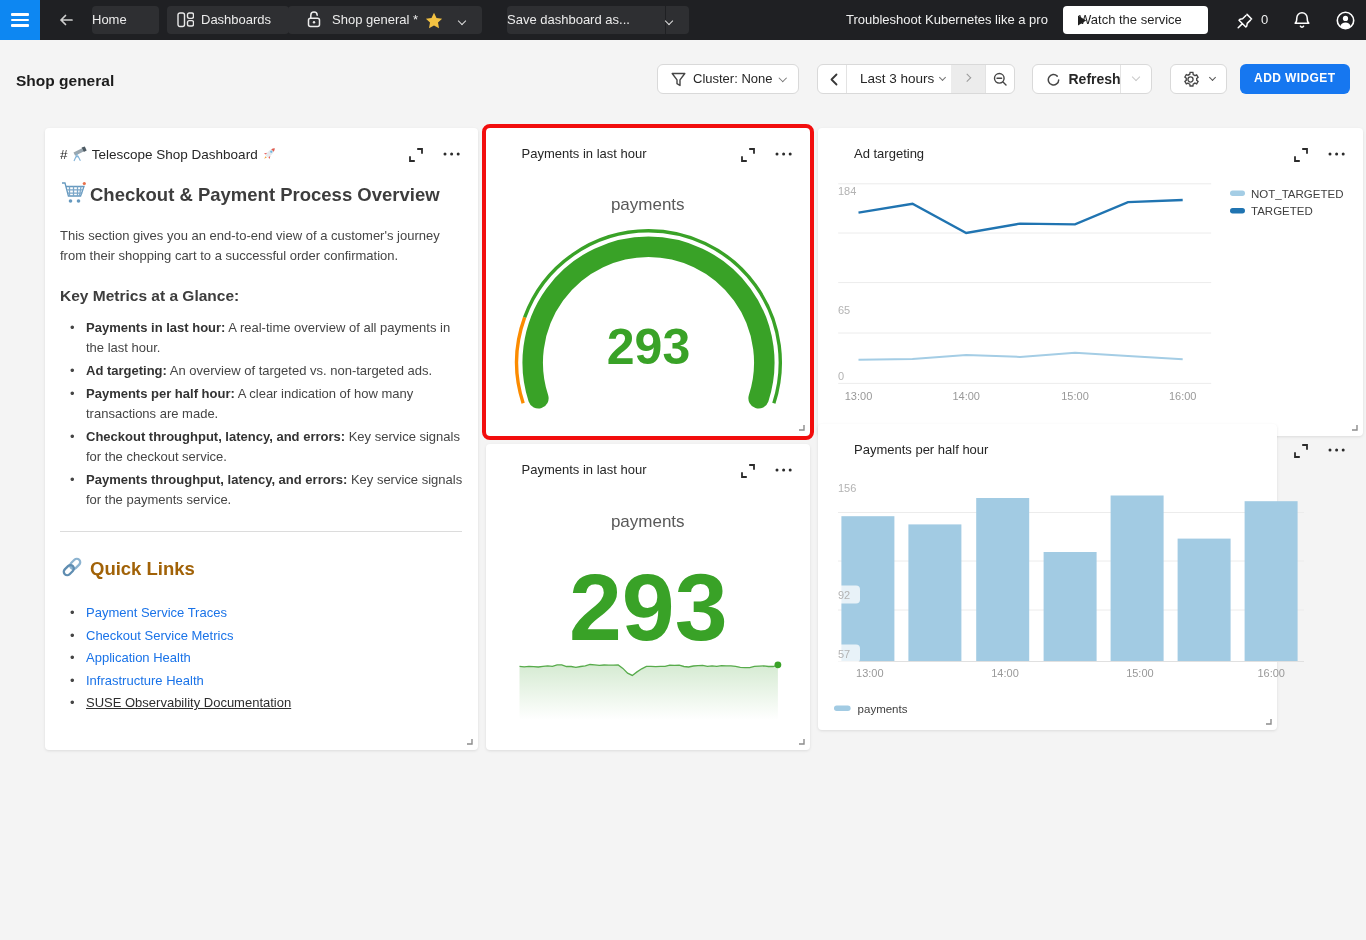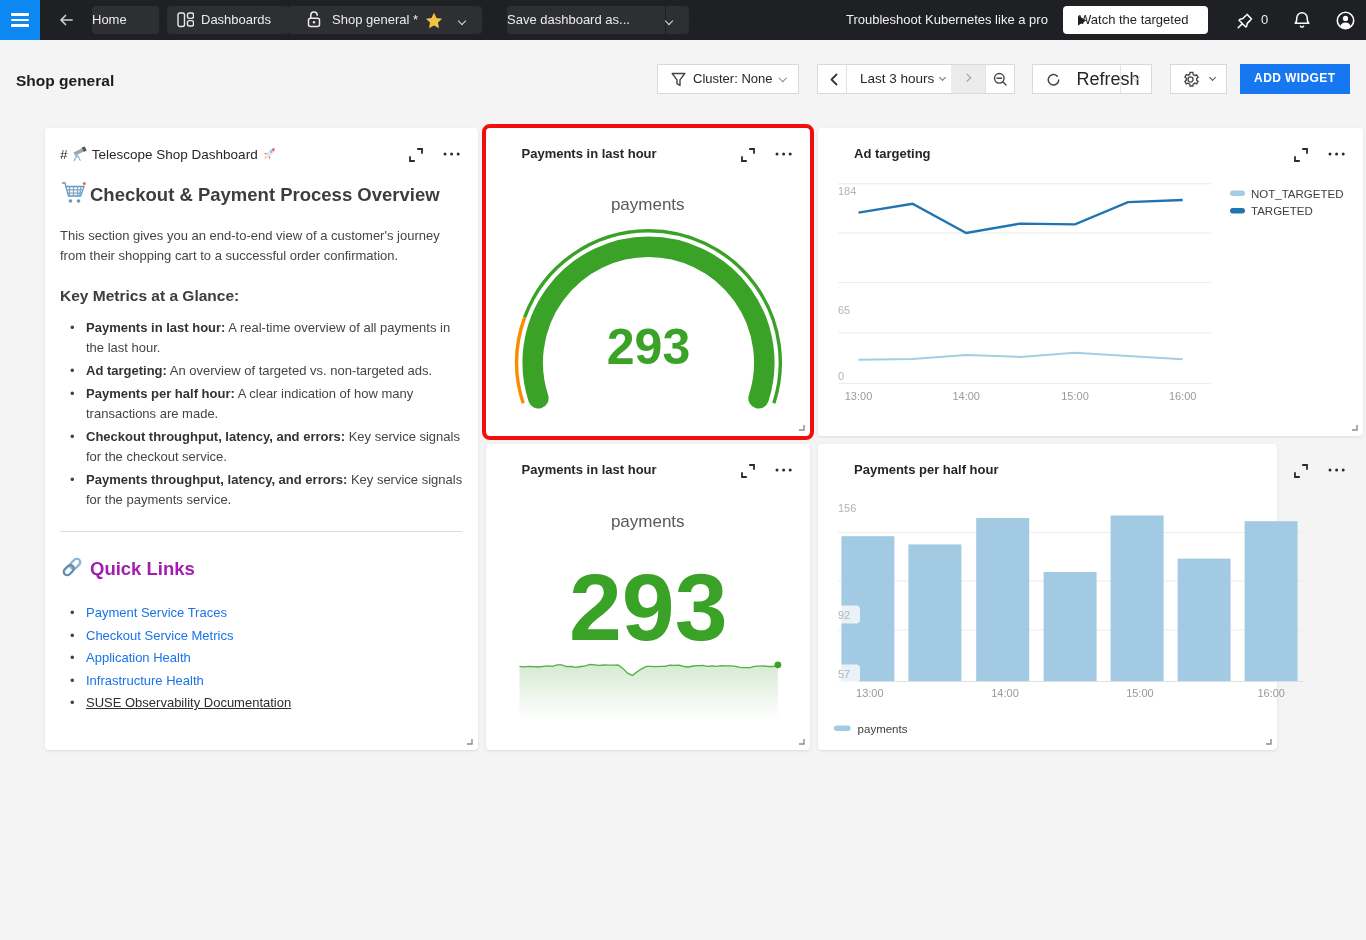--- a/index.html
+++ b/index.html
@@ -2,23 +2,23 @@
 <html><head><meta charset="utf-8">
 <style>
 html,body{margin:0;padding:0;width:1366px;height:940px;background:#f4f4f4;font-family:"Liberation Sans",sans-serif;overflow:hidden;}
 *{box-sizing:border-box;}
 #nav{position:absolute;left:0;top:0;width:1366px;height:40px;background:#1f2023;}
 #burger{position:absolute;left:0;top:0;width:40px;height:40px;background:#0d87f2;}
 #burger div{position:absolute;left:11px;width:18px;height:2.6px;background:#fff;border-radius:1px;}
 .navbtn{position:absolute;top:6px;height:28px;background:#2e2f32;border-radius:4px;color:#ececec;font-size:13px;line-height:28px;text-align:left;}
 .navtxt{position:absolute;color:#f0f0f0;font-size:13px;line-height:40px;}
 #pagetitle{position:absolute;left:16px;top:72px;font-size:15.5px;font-weight:bold;color:#1c1c1c;}
-.tbtn{position:absolute;top:64px;height:30px;background:#fff;border:1px solid #d9d9d9;border-radius:0;color:#262626;font-size:13px;}
+.tbtn{position:absolute;top:64px;height:30px;background:#fff;border:1px solid #d9d9d9;border-radius:6px;color:#262626;font-size:13px;}
 .card{position:absolute;background:#fff;border-radius:4px;box-shadow:0 1px 3px rgba(0,0,0,0.1);margin-left:20px;}
-.ctitle{position:absolute;left:16px;top:18px;font-size:13px;font-weight:bold;color:#262626;padding-left:20px;}
+.ctitle{position:absolute;left:16px;top:18px;font-size:13px;font-weight:normal;color:#262626;padding-left:20px;}
 .cticons{position:absolute;top:20px;}
 .chev{display:inline-block;width:8px;height:8px;border-right:1.7px solid currentColor;border-bottom:1.7px solid currentColor;transform:rotate(45deg);}
 </style></head>
 <body>
 
 <div id="nav">
   <div id="burger">
       <div style="top:13px"></div>
       <div style="top:18.7px"></div>
       <div style="top:24.4px"></div>
@@ -47,21 +47,21 @@
       </svg>
   </div>
   <div class="navbtn" style="left:458.5px;width:23px;"><span class="chev" style="margin-top:9px;color:#ddd;width:6px;height:6px;"></span></div>
   <div class="navbtn" style="left:507px;width:158px;border-radius:4px 0 0 4px;">Save dashboard as...</div>
   <div class="navbtn" style="left:666px;width:23px;border-radius:0 4px 4px 0;"><span class="chev" style="margin-top:9px;color:#ddd;width:6px;height:6px;"></span></div>
   <div class="navtxt" style="left:846px;">Troubleshoot Kubernetes like a pro</div>
   <div class="navbtn" style="left:1063px;width:145px;background:#fff;color:#1f1f1f;">
     <svg style="position:absolute;left:14px;top:9px" width="10" height="11" viewBox="0 0 10 11">
         <path d="M1 0.5v10l8.2-5z" fill="#1f1f1f"></path>
       </svg>
-    <span style="margin-left:16px;">Watch the targeted</span>
+    <span style="margin-left:16px;">Watch the service</span>
   </div>
   <svg style="position:absolute;left:1236px;top:11px" width="19" height="19" viewBox="0 0 19 19">
       <path d="M11 3.4 15.6 8M9.9 4.5 6.6 7.8 4 8.2 3 9.2 9.8 16 10.8 15 11.2 12.4 14.5 9.1M6.4 12.6 2.2 16.8" stroke="#fff" stroke-width="1.5" fill="none" stroke-linecap="round" stroke-linejoin="round"></path>
     </svg>
   <div class="navtxt" style="left:1261px;">0</div>
   <svg style="position:absolute;left:1293px;top:11px" width="18" height="18" viewBox="0 0 18 18">
       <path d="M9 1.8a5.2 5.2 0 0 0-5.2 5.2c0 4-1.6 5.2-1.6 5.2h13.6s-1.6-1.2-1.6-5.2A5.2 5.2 0 0 0 9 1.8z" stroke="#fff" stroke-width="1.5" fill="none" stroke-linejoin="round"></path>
       <path d="M7.4 15.2a1.8 1.8 0 0 0 3.2 0" stroke="#fff" stroke-width="1.5" fill="none" stroke-linecap="round"></path>
     </svg>
   <svg style="position:absolute;left:1336px;top:11px" width="19" height="19" viewBox="0 0 19 19">
@@ -93,21 +93,21 @@
   </div>
   <svg style="position:absolute;left:175px;top:7px" width="15" height="15" viewBox="0 0 15 15">
       <circle cx="6.3" cy="6.3" r="4.8" stroke="#454545" stroke-width="1.4" fill="none"></circle>
       <path d="M4 6.3h4.6M10 10l3 3" stroke="#454545" stroke-width="1.4" fill="none" stroke-linecap="round"></path>
     </svg>
 </div>
 <div class="tbtn" style="left:1031.5px;width:120.5px;">
   <svg style="position:absolute;left:14px;top:8px" width="13" height="13" viewBox="0 0 13 13">
       <path d="M10.2 3.1 A5.2 5.2 0 1 0 11.7 6.9" stroke="#454545" stroke-width="1.5" fill="none" stroke-linecap="round"></path>
     </svg>
-  <span style="position:absolute;left:44px;line-height:28px;font-size:18px;">Refresh</span>
+  <span style="position:absolute;left:36px;line-height:28px;font-size:14px;font-weight:bold;">Refresh</span>
   <div style="position:absolute;left:87.5px;top:0;width:33px;height:28px;border-left:1px solid #e3e3e3;">
     <span class="chev" style="position:absolute;left:12px;top:9px;width:6px;height:6px;color:#c9c9c9;border-width:1.6px;"></span>
   </div>
 </div>
 <div class="tbtn" style="left:1169.5px;width:57px;">
   <svg style="position:absolute;left:11px;top:6px" width="17" height="17" viewBox="0 0 24 24">
       <path fill="none" stroke="#454545" stroke-width="1.9" d="M12 8.4a3.6 3.6 0 1 0 0 7.2 3.6 3.6 0 0 0 0-7.2zm8.8 3.6c0-.6 0-1-.1-1.5l2-1.6-2-3.4-2.4 1a7 7 0 0 0-2.5-1.5L15.4 2h-4l-.4 2.6a7 7 0 0 0-2.5 1.5l-2.4-1-2 3.4 2 1.6a8 8 0 0 0 0 3l-2 1.6 2 3.4 2.4-1c.7.7 1.6 1.2 2.5 1.5l.4 2.6h4l.4-2.6a7 7 0 0 0 2.5-1.5l2.4 1 2-3.4-2-1.6c.1-.5.1-1 .1-1.5z"></path>
     </svg>
   <span class="chev" style="position:absolute;right:11px;top:10px;width:5px;height:5px;color:#555;border-width:1.5px;"></span>
 </div>
@@ -141,21 +141,21 @@
   <div style="position:absolute;left:15px;top:98px;width:380px;font-size:13px;color:#454545;line-height:20px;">This section gives you an end-to-end view of a customer's journey from their shopping cart to a successful order confirmation.</div>
   <div style="position:absolute;left:15px;top:159px;font-size:15.5px;font-weight:bold;color:#3d3d3d;">Key Metrics at a Glance:</div>
   <div style="position:absolute;left:15px;top:190px;width:402.5px;font-size:13px;color:#454545;line-height:20px;">
     <div style="position:relative;padding-left:26px;margin-bottom:3px;"><span style="position:absolute;left:10px;">•</span><b style="color:#333;">Payments in last hour:</b> A real-time overview of all payments in the last hour.</div>
     <div style="position:relative;padding-left:26px;margin-bottom:3px;"><span style="position:absolute;left:10px;">•</span><b style="color:#333;">Ad targeting:</b> An overview of targeted vs. non-targeted ads.</div>
     <div style="position:relative;padding-left:26px;margin-bottom:3px;"><span style="position:absolute;left:10px;">•</span><b style="color:#333;">Payments per half hour:</b> A clear indication of how many transactions are made.</div>
     <div style="position:relative;padding-left:26px;margin-bottom:3px;"><span style="position:absolute;left:10px;">•</span><b style="color:#333;">Checkout throughput, latency, and errors:</b> Key service signals for the checkout service.</div>
     <div style="position:relative;padding-left:26px;"><span style="position:absolute;left:10px;">•</span><b style="color:#333;">Payments throughput, latency, and errors:</b> Key service signals for the payments service.</div>
   </div>
   <div style="position:absolute;left:15px;top:403px;width:402px;border-top:1px solid #dcdcdc;"></div>
-  <div style="position:absolute;left:15px;top:427px;font-size:18.5px;font-weight:bold;color:#a21caf;"><svg width="24" height="24" viewBox="0 0 24 24" style="vertical-align:-4px;margin-right:6px;">
+  <div style="position:absolute;left:15px;top:427px;font-size:18.5px;font-weight:bold;color:#a16207;"><svg width="24" height="24" viewBox="0 0 24 24" style="vertical-align:-4px;margin-right:6px;">
         <g transform="rotate(45 12 12)" fill="none">
           <rect x="8.6" y="1.8" width="6.8" height="11.4" rx="3.4" stroke="#8cb3d0" stroke-width="2.3"></rect>
           <rect x="8.6" y="10.8" width="6.8" height="11.4" rx="3.4" stroke="#5f8db1" stroke-width="2.3"></rect>
         </g>
       </svg>Quick Links</div>
   <div style="position:absolute;left:15px;top:474px;font-size:13px;line-height:22.6px;color:#1a73e8;">
     <div style="position:relative;padding-left:26px;"><span style="position:absolute;left:10px;color:#454545;">•</span>Payment Service Traces</div>
     <div style="position:relative;padding-left:26px;"><span style="position:absolute;left:10px;color:#454545;">•</span>Checkout Service Metrics</div>
     <div style="position:relative;padding-left:26px;"><span style="position:absolute;left:10px;color:#454545;">•</span>Application Health</div>
     <div style="position:relative;padding-left:26px;"><span style="position:absolute;left:10px;color:#454545;">•</span>Infrastructure Health</div>
@@ -256,21 +256,21 @@
       </defs>
     <text x="162.25" y="196" font-size="95" font-weight="bold" fill="#39a227" text-anchor="middle" font-family="Liberation Sans,sans-serif">293</text>
     <path d="M33.5,222.4 38.2,222.8 42.9,222.3 47.6,222.7 52.3,223.0 57.0,222.3 61.7,221.9 66.4,222.4 71.1,220.9 75.8,220.8 80.5,222.5 85.2,222.5 89.9,223.4 94.6,222.5 99.3,221.9 104.0,220.5 108.7,220.9 113.4,221.3 118.1,221.0 122.8,221.2 127.5,221.1 132.2,220.9 136.9,224.4 141.6,229.1 146.3,231.4 151.0,227.9 155.7,224.8 160.4,222.4 165.0,222.4 169.7,222.7 174.4,222.4 179.1,222.3 183.8,221.1 188.5,221.4 193.2,221.2 197.9,222.5 202.6,223.0 207.3,222.0 212.0,221.7 216.7,221.3 221.4,222.3 226.1,221.8 230.8,222.3 235.5,221.7 240.2,221.9 244.9,221.8 249.6,222.3 254.3,223.3 259.0,223.6 263.7,223.6 268.4,222.4 273.1,222.1 277.8,221.9 282.5,222.5 287.2,222.5 291.9,220.8 L291.9,276 33.5,276 Z" fill="url(#sg)"></path>
     <polyline points="33.5,222.4 38.2,222.8 42.9,222.3 47.6,222.7 52.3,223.0 57.0,222.3 61.7,221.9 66.4,222.4 71.1,220.9 75.8,220.8 80.5,222.5 85.2,222.5 89.9,223.4 94.6,222.5 99.3,221.9 104.0,220.5 108.7,220.9 113.4,221.3 118.1,221.0 122.8,221.2 127.5,221.1 132.2,220.9 136.9,224.4 141.6,229.1 146.3,231.4 151.0,227.9 155.7,224.8 160.4,222.4 165.0,222.4 169.7,222.7 174.4,222.4 179.1,222.3 183.8,221.1 188.5,221.4 193.2,221.2 197.9,222.5 202.6,223.0 207.3,222.0 212.0,221.7 216.7,221.3 221.4,222.3 226.1,221.8 230.8,222.3 235.5,221.7 240.2,221.9 244.9,221.8 249.6,222.3 254.3,223.3 259.0,223.6 263.7,223.6 268.4,222.4 273.1,222.1 277.8,221.9 282.5,222.5 287.2,222.5 291.9,220.8" fill="none" stroke="#57ab4b" stroke-width="1.3"></polyline>
     <circle cx="291.9" cy="220.8" r="3.4" fill="#39a227"></circle>
   </svg>
   <svg style="position:absolute;right:5px;bottom:5px" width="7" height="7" viewBox="0 0 7 7">
       <path d="M6 1v5H1" stroke="#8c8c8c" stroke-width="1.4" fill="none"></path>
     </svg>
 </div>
-<div class="card" id="barcard" style="left:798px;top:444px;width:459px;height:306px;">
+<div class="card" id="barcard" style="left:798px;top:424px;width:459px;height:306px;">
   <div class="ctitle">Payments per half hour</div>
   <svg class="cticons" style="left:476px;" width="14" height="14" viewBox="0 0 14 14">
       <path d="M8.2 1h4.8v4.8M1 8.2V13h4.8" stroke="#2b2b2b" stroke-width="1.8" fill="none"></path>
     </svg>
   <svg class="cticons" style="left:509.2px;top:23px" width="20" height="6" viewBox="0 0 20 6">
       <circle cx="3" cy="3" r="1.5" fill="#2b2b2b"></circle>
       <circle cx="9.6" cy="3" r="1.5" fill="#2b2b2b"></circle>
       <circle cx="16.2" cy="3" r="1.5" fill="#2b2b2b"></circle>
     </svg>
   <svg style="position:absolute;left:0;top:0" width="545" height="306" viewBox="0 0 545 306" font-family="Liberation Sans,sans-serif">

